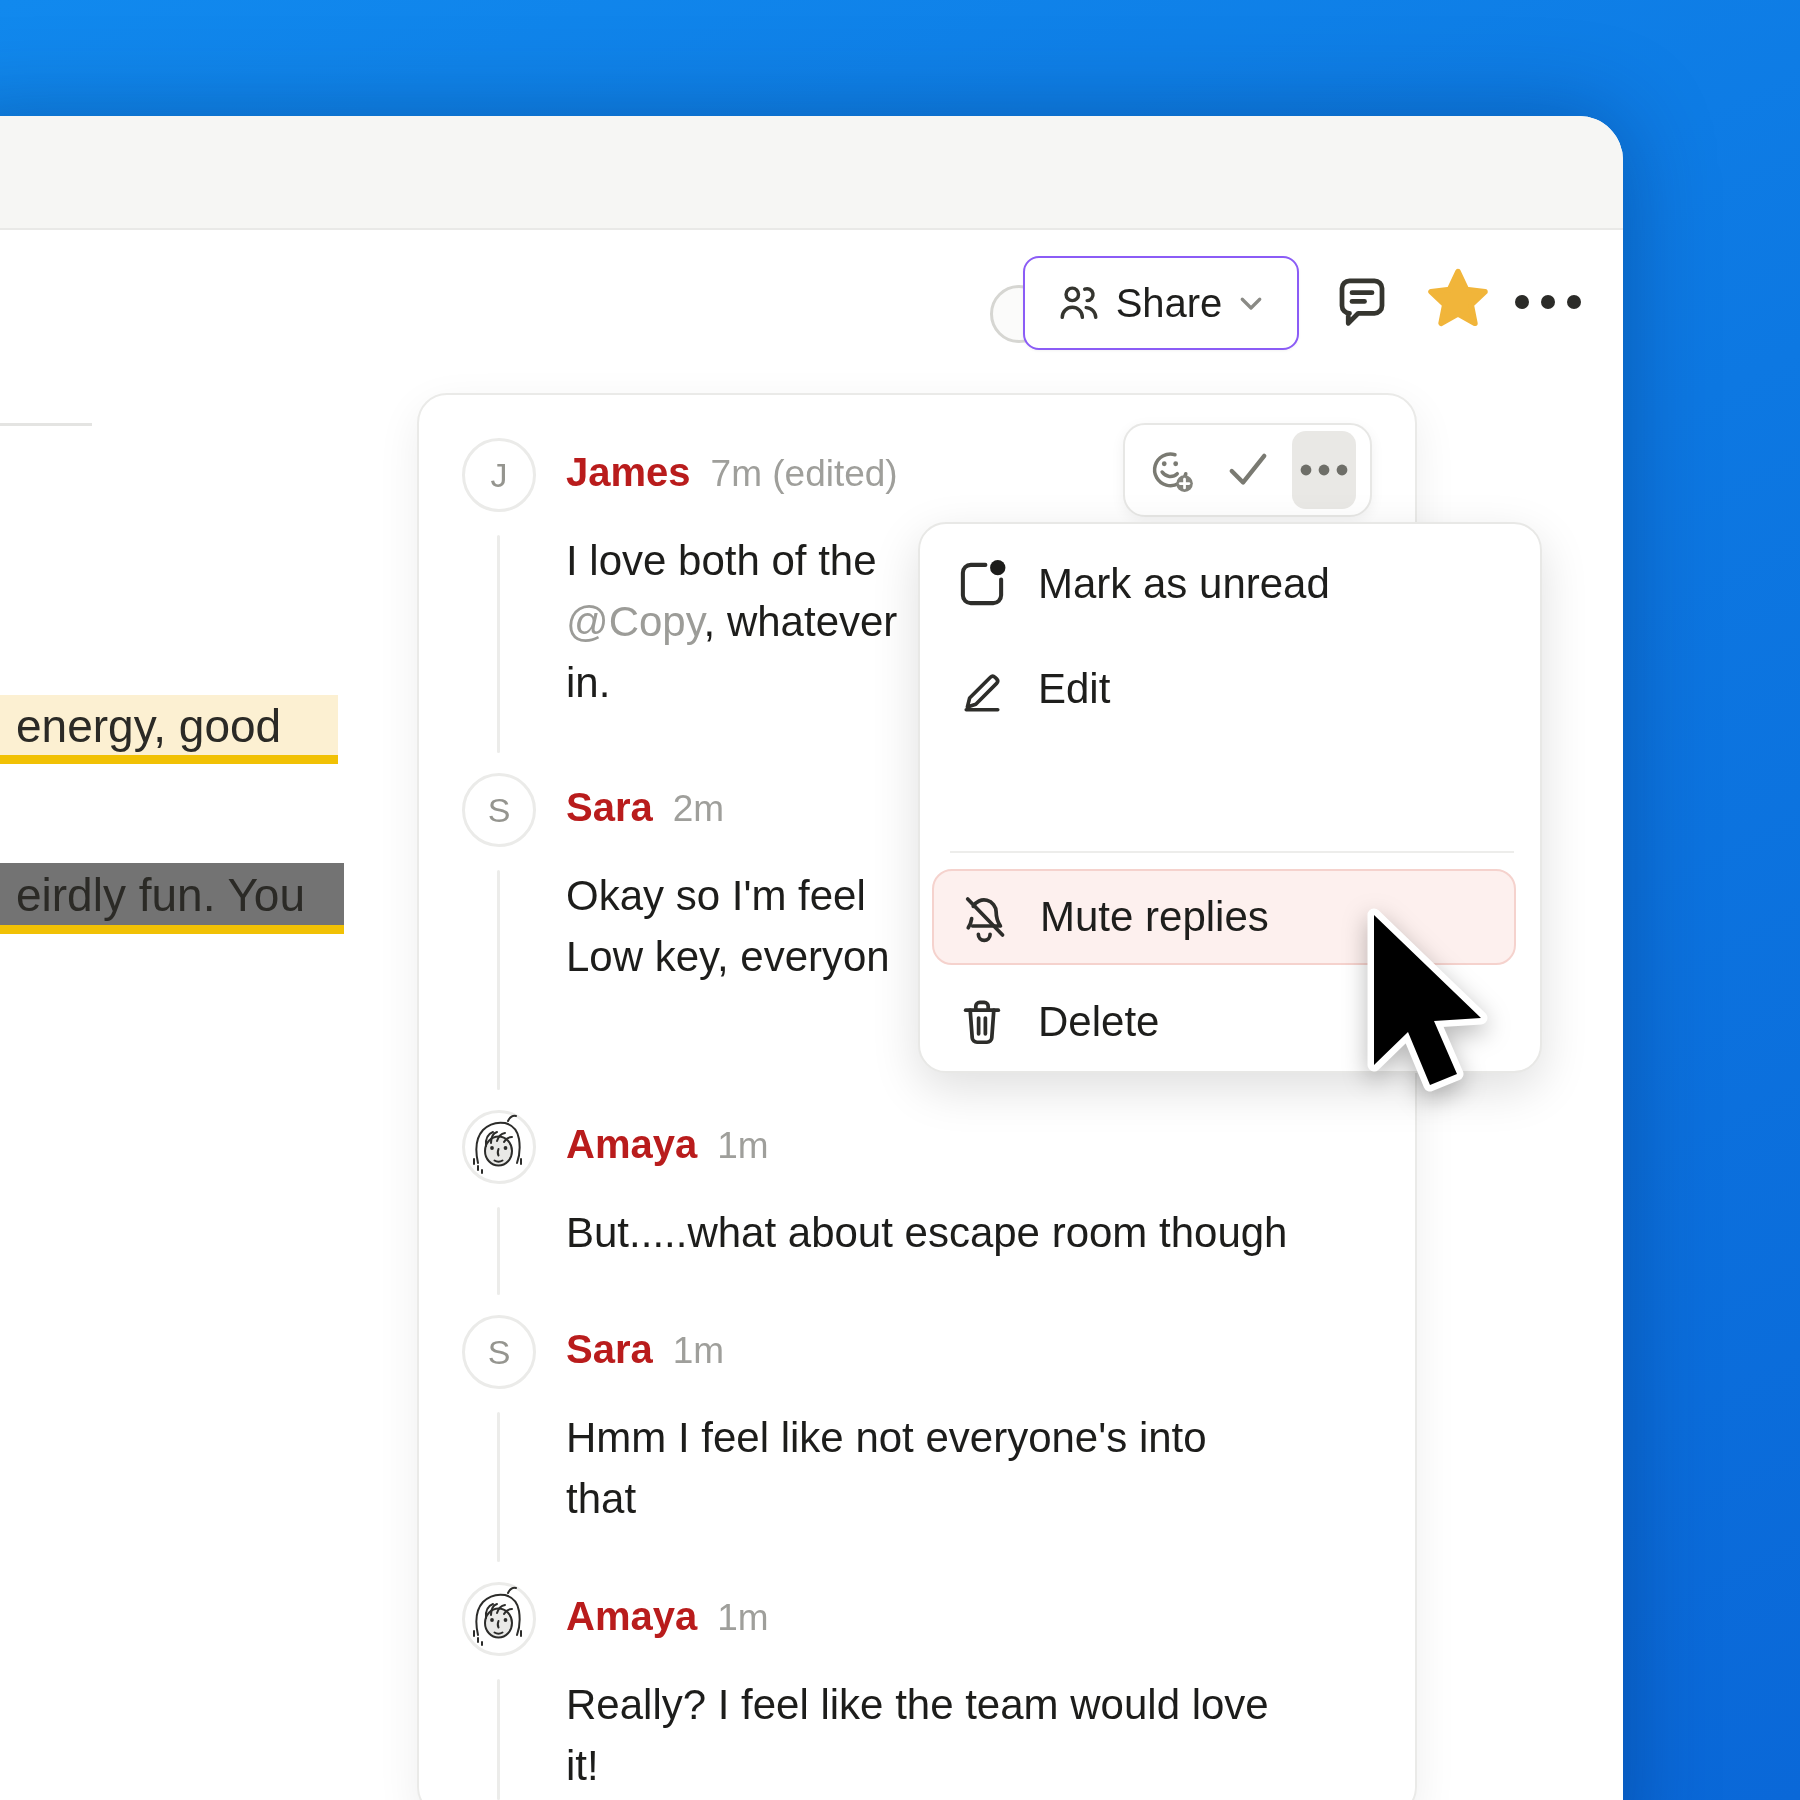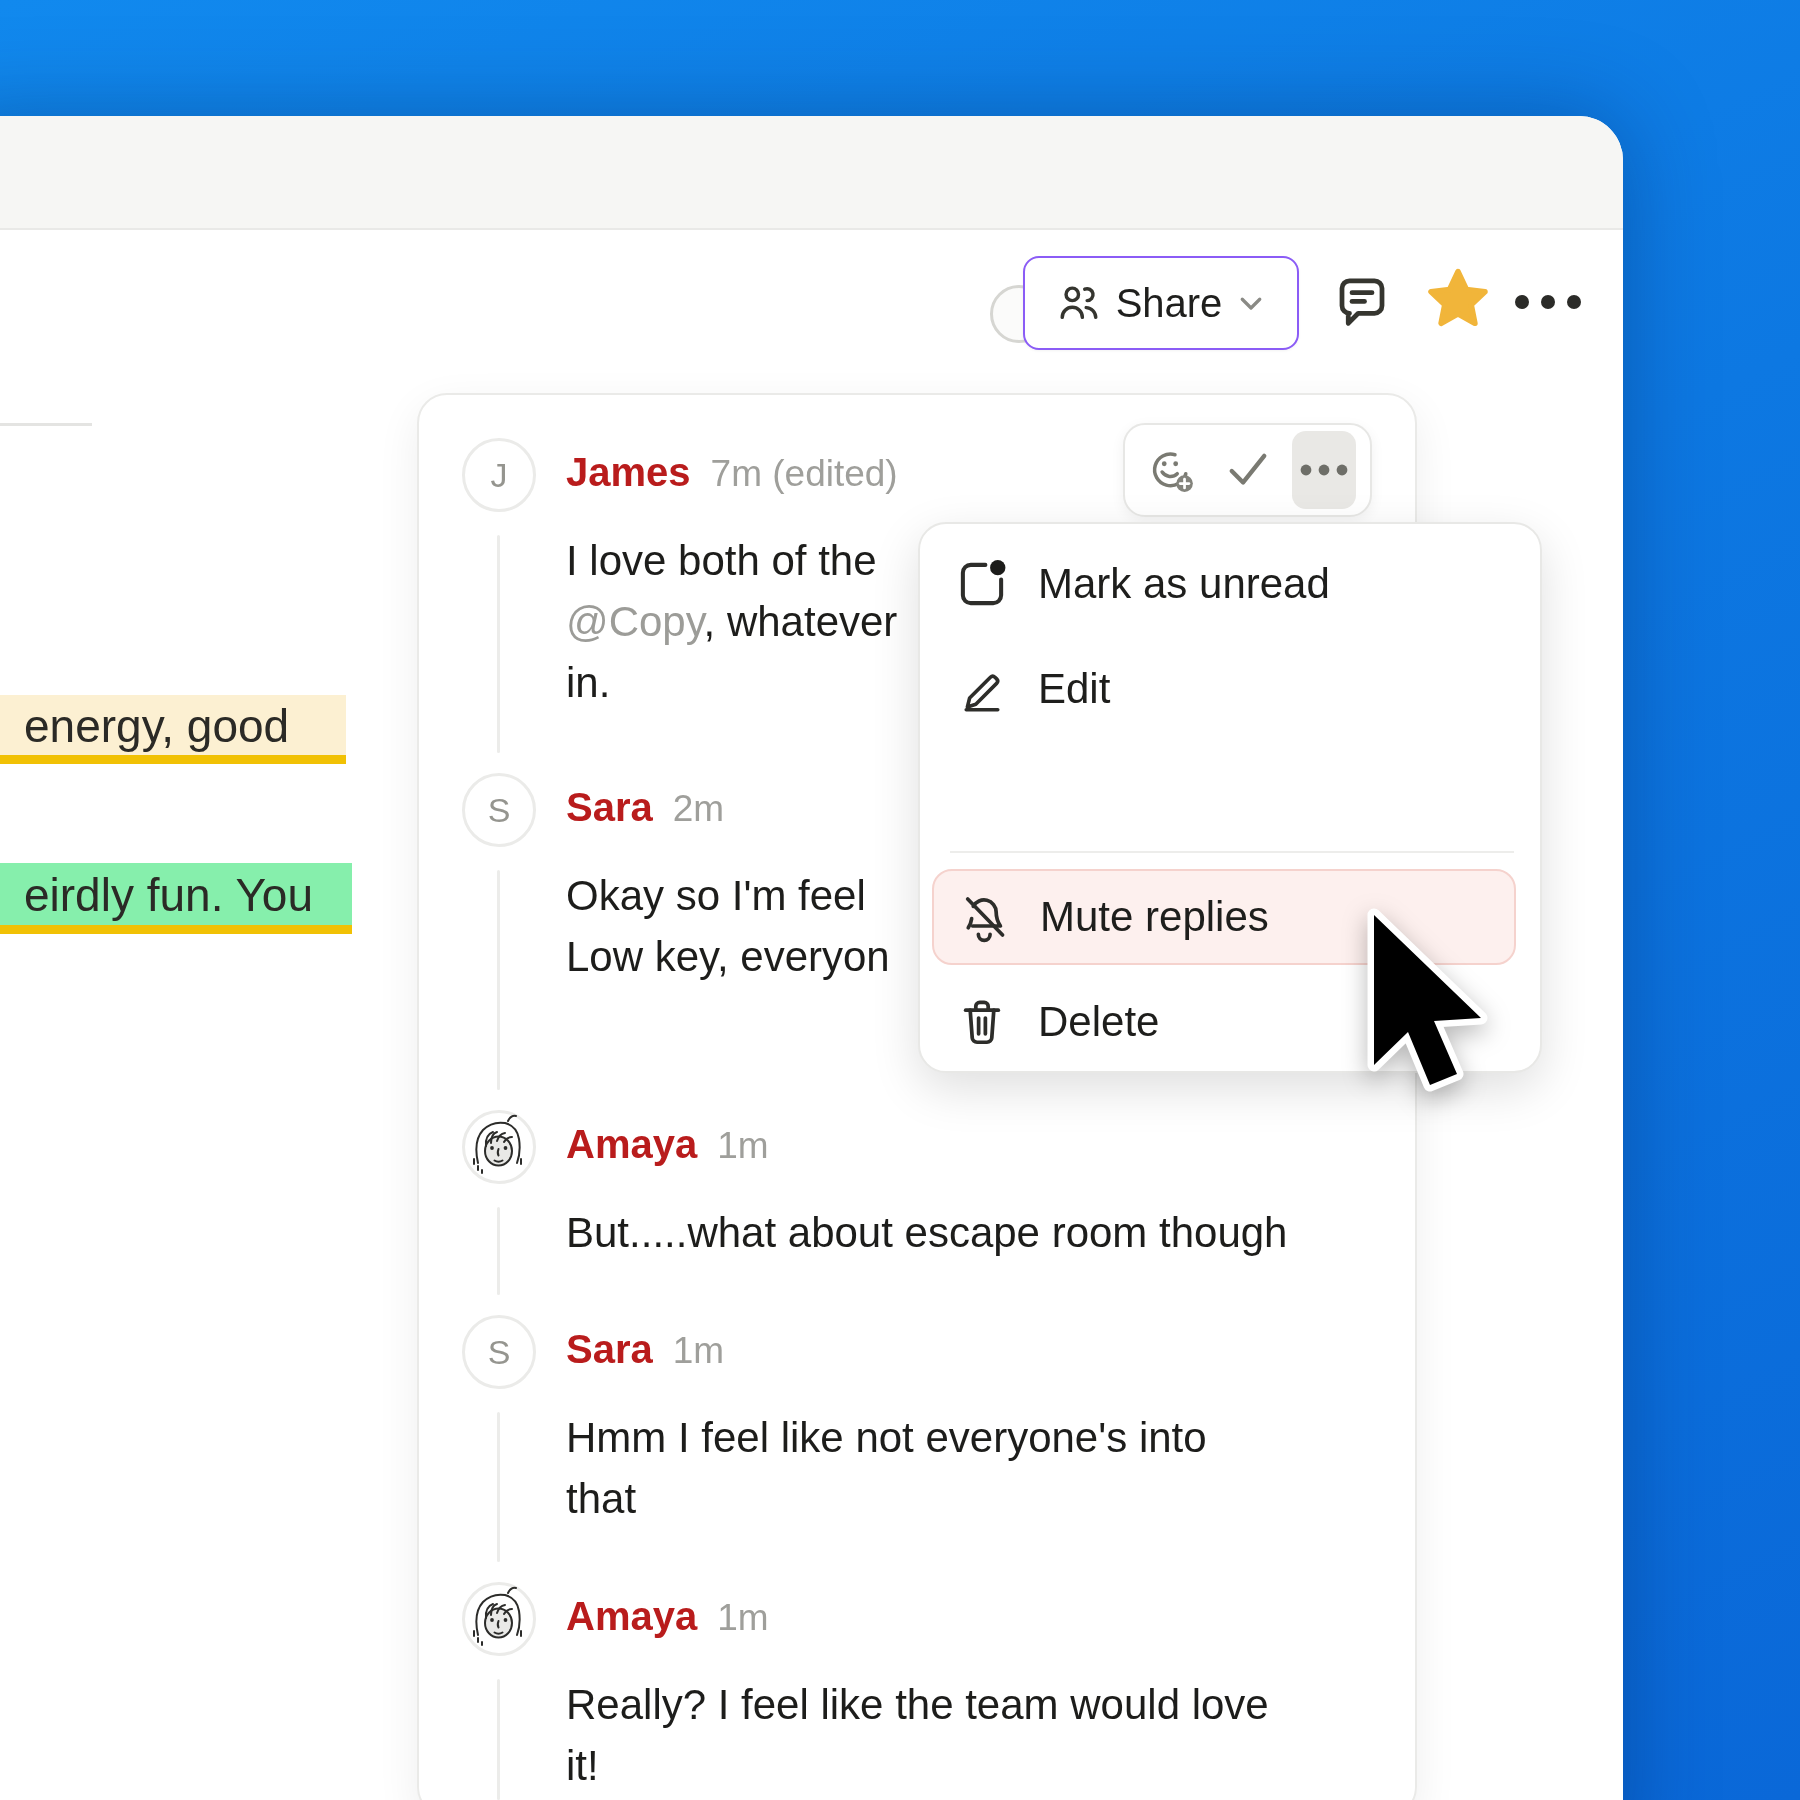--- a/index.html
+++ b/index.html
@@ -20,21 +20,21 @@
   .share-btn{position:absolute;left:1083px;top:140px;width:272px;height:90px;
              background:#ffffff;border:2px solid #8b5cf6;border-radius:16px;
              box-shadow:0 1px 3px rgba(0,0,0,.05);
              display:flex;align-items:center;justify-content:center;gap:14px;}
   .share-btn span.lbl{font-size:40px;color:#1f1f1d;}
   .iconbtn{position:absolute;display:flex;align-items:center;justify-content:center;}
 
   
   .page-divider{position:absolute;left:0;top:423px;width:92px;height:3px;background:#e4e4e2;}
   .hl{position:absolute;left:0;display:flex;align-items:center;
-      padding-left:24px;font-size:46px;color:#2b2a26;white-space:nowrap;}
+      padding-left:16px;font-size:46px;color:#2b2a26;white-space:nowrap;}
   .hl .bar{position:absolute;left:0;bottom:-8px;width:100%;height:9px;}
   .hl1{top:695px;width:322px;height:61px;}
   .hl2{top:863px;width:328px;height:63px;}
 
   
   .card{position:absolute;left:417px;top:393px;width:996px;height:1420px;
         background:#fff;border:2px solid #eaeae8;border-radius:30px;
         box-shadow:0 14px 44px rgba(0,0,0,.07);z-index:1;}
   .thread-line{position:absolute;width:3px;background:#ececea;border-radius:2px;z-index:1;}
   .comment{position:absolute;z-index:1;}
@@ -119,21 +119,21 @@
     </svg>
   </div>
 </div>
 
 <div class="page-divider"></div>
 
 <div class="hl hl1" style="background: rgb(252, 240, 210);">
   <span>energy, good</span>
   <span class="bar" style="background: rgb(241, 193, 4);"></span>
 </div>
-<div class="hl hl2" style="background: #86efac;">
+<div class="hl hl2" style="background: #737373;">
   <span>eirdly fun. You</span>
   <span class="bar" style="background: rgb(241, 193, 4);"></span>
 </div>
 
 <div class="card"></div>
 <div id="thread-root">
     <div class="comment" style="left: 462px; top: 438px;">
       <div class="avatar">J</div>
       <div class="c-head">
         <span class="c-name">James</span>

